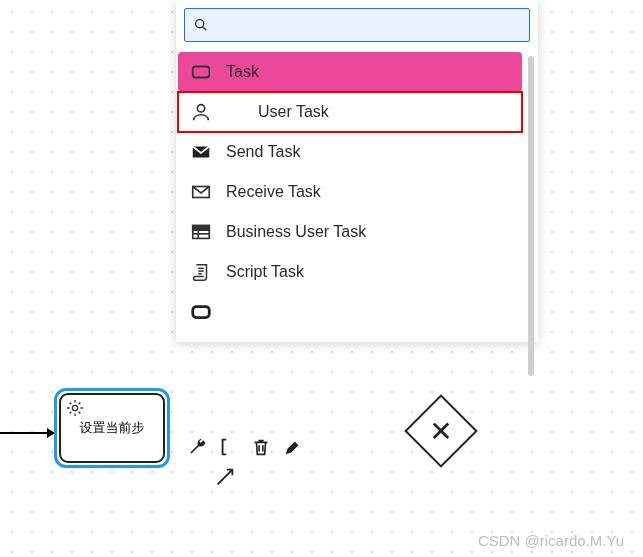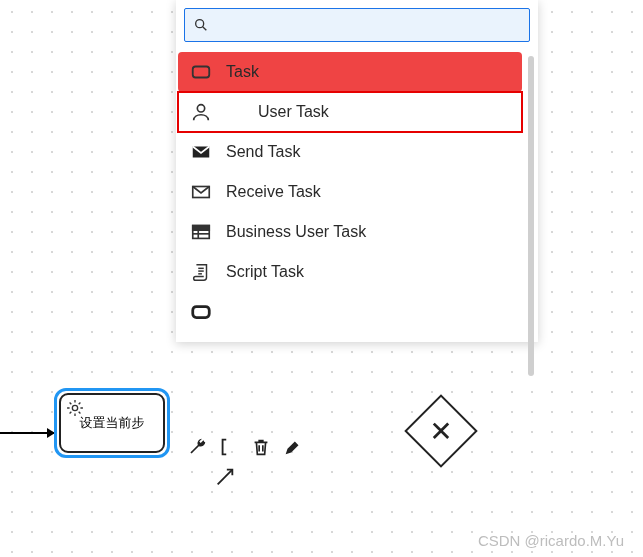--- a/index.html
+++ b/index.html
@@ -31,21 +31,21 @@
     position: absolute;
     right: -1px; top: -4px;
     border-left: 8px solid #000;
     border-top: 5px solid transparent;
     border-bottom: 5px solid transparent;
   }
   
   .node {
     position: absolute;
     left: 54px; top: 388px;
-    width: 116px; height: 70px;
+    width: 116px; height: 80px;
     border: 3px solid #2196f3;
     border-radius: 12px;
     background: #fff;
     padding: 2px;
   }
   .node-inner {
     width: 100%; height: 100%;
     border: 2px solid #222;
     border-radius: 9px;
     position: relative;
@@ -113,21 +113,21 @@
   .menu-item {
     display: flex;
     align-items: center;
     height: 40px;
     padding: 0 10px 0 12px;
     cursor: pointer;
     font-size: 16px;
     color: #2a2a2a;
   }
   .menu-item.hover {
-    background: #ef4444;
+    background: #ec4899;
     border-radius: 4px;
   }
   .menu-item.highlight {
     outline: 2px solid #e60000;
     outline-offset: -1px;
     gap: 32px;
   }
   .menu-item .ico {
     width: 22px; height: 22px;
     margin-right: 14px;

